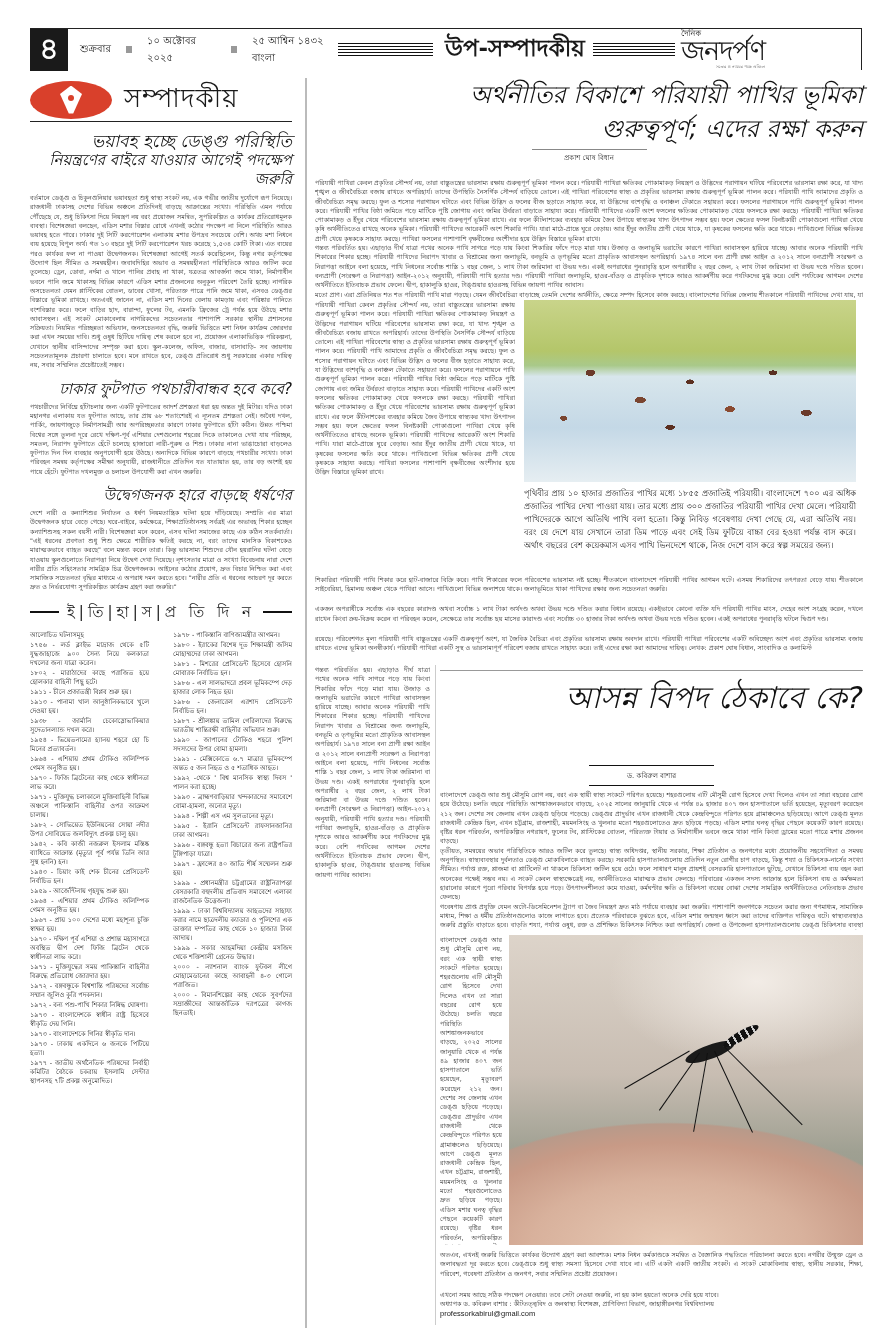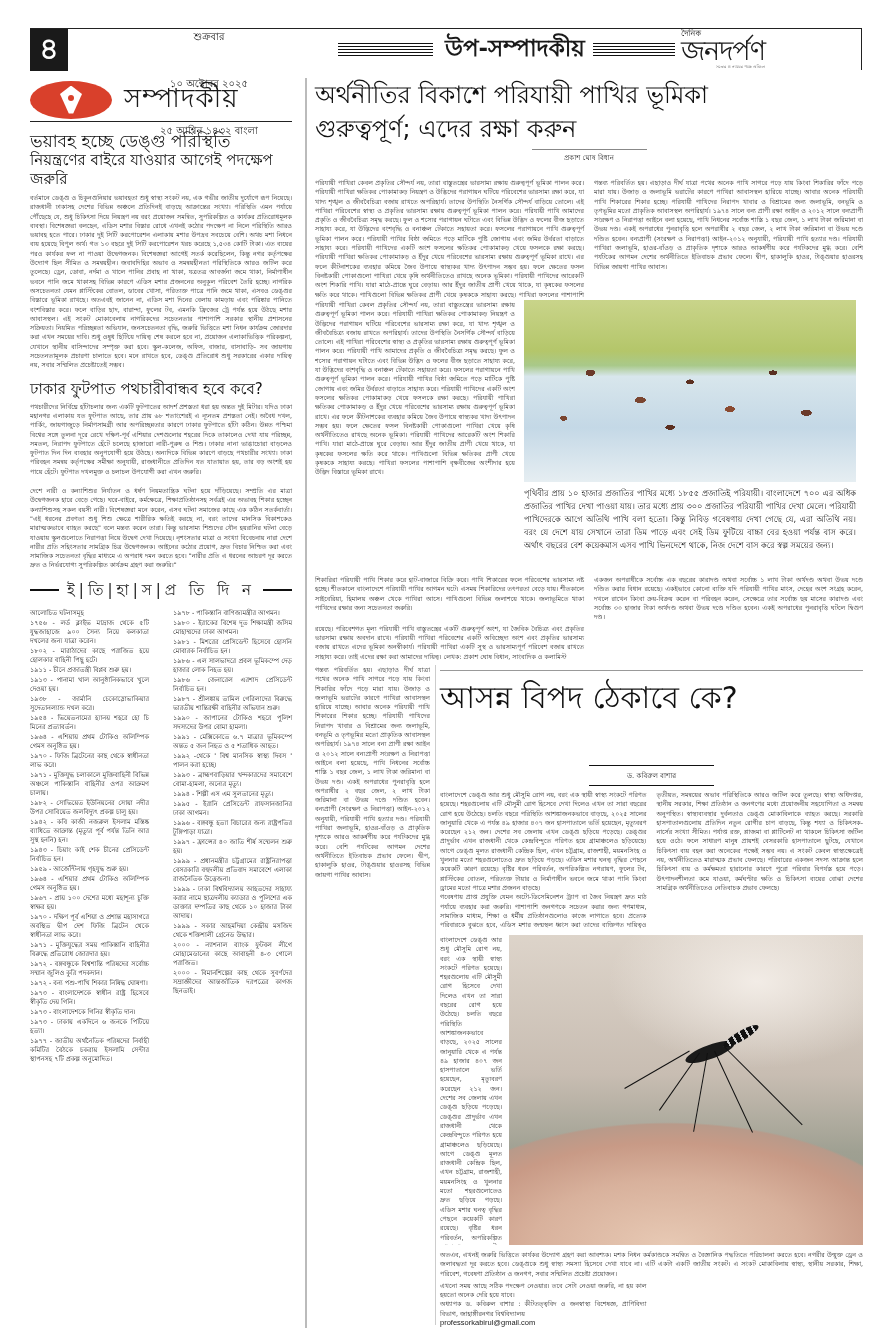--- a/index.html
+++ b/index.html
@@ -2,61 +2,61 @@
 <html><head>
 <meta charset="utf-8">
 <style>
   * { box-sizing: border-box; margin: 0; padding: 0; }
   body { width: 870px; height: 1337px; background: #fff; font-family: "DejaVu Sans", sans-serif; color: #1a1a1a; overflow: hidden; position: relative; }
   .page { position: absolute; left: 0; top: 0; width: 870px; height: 1337px; }
 
   
   .masthead { position: absolute; left: 30px; top: 28px; width: 832px; height: 42px; border-top: 1px solid #222; border-right: 1px solid #222; display: flex; align-items: stretch; }
   .page-num { width: 38px; height: 42px; background: #1a1a1a; color: #fff; font-family: "DejaVu Sans", sans-serif; font-weight: bold; font-size: 30px; display: flex; align-items: center; justify-content: center; }
-  .dateline { font-family: "DejaVu Sans", sans-serif; font-size: 10px; display: flex; align-items: center; padding-left: 12px; width: 270px; gap: 15px; flex-direction: column; }
+  .dateline { font-family: "DejaVu Sans", sans-serif; font-size: 10px; display: flex; align-items: center; padding-left: 12px; width: 270px; gap: 15px; }
   .sq { display: inline-block; width: 7px; height: 7px; background: #999; }
   .rules { display: flex; flex-direction: column; justify-content: center; gap: 2px; }
   .rules span { display: block; height: 1px; background: #111; }
   .rules.r1 { width: 95px; margin-left: 0; }
   .section-title { font-family: "DejaVu Sans", sans-serif; font-size: 23px; font-weight: bold; display: flex; align-items: center; padding: 0 8px 0 12px; white-space: nowrap; }
   .rules.r2 { width: 82px; }
   .brand { display: flex; flex-direction: column; justify-content: center; padding-left: 6px; position: relative; }
   .brand-small { font-size: 8px; line-height: 9px; }
   .brand-name { font-family: "DejaVu Serif", serif; font-weight: normal; font-size: 27px; line-height: 26px; letter-spacing: -1px; }
   .brand-tag { font-size: 4px; color: #444; text-align: right; }
 
   
   .left { position: absolute; left: 30px; top: 78px; width: 262px; }
   .vsep { position: absolute; left: 305px; top: 78px; width: 2px; height: 1250px; background: #bbb; }
   .logo-row { display: flex; align-items: center; height: 44px; border-bottom: 1px solid #222; }
   .logo-oval { width: 82px; height: 38px; border-radius: 50%; background: #d9402b; position: relative; display: flex; align-items: center; justify-content: center; }
   .logo-oval .nib { width: 22px; height: 28px; background: #fff; clip-path: polygon(50% 0, 100% 30%, 60% 100%, 40% 100%, 0 30%); }
   .logo-oval .nib-dot { position: absolute; width: 6px; height: 6px; background: #d9402b; border-radius: 50%; top: 14px; left: 38px; }
   .logo-title { font-family: "DejaVu Serif", serif; font-size: 26px; margin-left: 12px; letter-spacing: 1px; }
 
-  .headline { font-family: "DejaVu Sans", sans-serif; text-align: left; color: #111; }
+  .headline { font-family: "DejaVu Sans", sans-serif; text-align: right; color: #111; font-style: italic; }
   .h-editorial { font-size: 17px; line-height: 19px; margin-top: 10px; }
   .h-editorial .line2 { font-size: 15px; }
   .bodytext { font-family: "DejaVu Sans", sans-serif; font-size: 6.3px; line-height: 9.3px; text-align: justify; color: #2a2a2a; }
   .para-block { margin-top: 4px; }
   .sub-h { font-size: 15px; line-height: 18px; margin: 10px 0 4px; }
 
   .history-head { display: flex; align-items: center; gap: 8px; margin: 8px 0 6px; }
   .history-head .hr { flex: 1; height: 2px; background: #111; }
   .history-head .ht { font-size: 15px; letter-spacing: 4px; }
   .history-grid { display: grid; grid-template-columns: 1fr 1fr; column-gap: 24px; }
   .history-grid .entry { font-size: 6.5px; line-height: 9px; margin-bottom: 1px; text-align: justify; }
 
   
   .right { position: absolute; left: 315px; top: 78px; width: 548px; }
   .h-bird { font-size: 24px; line-height: 34px; }
   .byline-rule { width: 115px; height: 1px; background: #888; margin: 3px auto 2px; }
   .byline { font-size: 7px; text-align: center; }
 
-  .cols3 { position: absolute; display: grid; grid-template-columns: repeat(2, 1fr); column-gap: 10px; }
+  .cols3 { position: absolute; display: grid; grid-template-columns: repeat(1, 1fr); column-gap: 10px; }
   .bird-cols { left: 315px; top: 178px; width: 548px; }
   .photo-bird { position: absolute; left: 524px; top: 300px; width: 332px; height: 182px; overflow: hidden;
     background:
       radial-gradient(ellipse 8px 5px at 20% 40%, #6b3a2a 60%, transparent 61%),
       radial-gradient(ellipse 9px 5px at 35% 55%, #7a4530 60%, transparent 61%),
       radial-gradient(ellipse 7px 4px at 50% 45%, #5b2f20 60%, transparent 61%),
       radial-gradient(ellipse 8px 5px at 62% 60%, #8a4a30 60%, transparent 61%),
       radial-gradient(ellipse 7px 4px at 75% 40%, #5a3022 60%, transparent 61%),
       radial-gradient(ellipse 9px 5px at 85% 62%, #6b3a2a 60%, transparent 61%),
       radial-gradient(ellipse 6px 4px at 12% 65%, #7a4530 60%, transparent 61%),
@@ -130,20 +130,21 @@
     <div class="headline h-editorial">
       <div>ভয়াবহ হচ্ছে ডেঙ্গু পরিস্থিতি</div>
       <div class="line2">নিয়ন্ত্রণের বাইরে যাওয়ার আগেই পদক্ষেপ জরুরি</div>
     </div>
     <p class="bodytext para-block">বর্তমানে ডেঙ্গু ও চিকুনগুনিয়ার ভয়াবহতা শুধু স্বাস্থ্য সংকট নয়, এক গভীর জাতীয় দুর্যোগে রূপ নিয়েছে। রাজধানী ঢাকাসহ দেশের বিভিন্ন অঞ্চলে প্রতিদিনই বাড়ছে আক্রান্তের সংখ্যা। পরিস্থিতি এমন পর্যায়ে পৌঁছেছে যে, শুধু চিকিৎসা দিয়ে নিয়ন্ত্রণ নয় বরং প্রয়োজন সমন্বিত, সুপরিকল্পিত ও কার্যকর প্রতিরোধমূলক ব্যবস্থা। বিশেষজ্ঞরা বলছেন, এডিস মশার বিস্তার রোধে এখনই কঠোর পদক্ষেপ না নিলে পরিস্থিতি আরও ভয়াবহ হতে পারে। ঢাকার দুই সিটি করপোরেশন এলাকায় মশার উপদ্রব সবচেয়ে বেশি। অথচ মশা নিধনে ব্যয় হয়েছে বিপুল অর্থ। গত ১৩ বছরে দুই সিটি করপোরেশন খরচ করেছে ১,৫৩৪ কোটি টাকা। এত ব্যয়ের পরও কার্যকর ফল না পাওয়া উদ্বেগজনক। বিশেষজ্ঞরা আগেই সতর্ক করেছিলেন, কিন্তু নগর কর্তৃপক্ষের উদ্যোগ ছিল সীমিত ও সমন্বয়হীন। জবাবদিহির অভাব ও সমন্বয়হীনতা পরিস্থিতিকে আরও জটিল করে তুলেছে। ড্রেন, ডোবা, নর্দমা ও খালে পানির প্রবাহ না থাকা, যত্রতত্র আবর্জনা জমে থাকা, নির্মাণাধীন ভবনে পানি জমে থাকাসহ বিভিন্ন কারণে এডিস মশার প্রজননের অনুকূল পরিবেশ তৈরি হচ্ছে। নাগরিক অসচেতনতা যেমন প্লাস্টিকের বোতল, ডাবের খোসা, পরিত্যক্ত পাত্রে পানি জমে থাকা, এসবও ডেঙ্গুর বিস্তারে ভূমিকা রাখছে। অতএবই জানেন না, এডিস মশা দিনের বেলায় কামড়ায় এবং পরিষ্কার পানিতে বংশবিস্তার করে। ফলে বাড়ির ছাদ, বারান্দা, ফুলের টব, এমনকি ফ্রিজের ট্রে পর্যন্ত হয়ে উঠছে মশার আবাসস্থল। এই সংকট মোকাবেলায় নাগরিকদের সচেতনতার পাশাপাশি সরকার স্থানীয় প্রশাসনের সক্রিয়তা। নিয়মিত পরিচ্ছন্নতা অভিযান, জনসচেতনতা বৃদ্ধি, জরুরি ভিত্তিতে মশা নিধন কার্যক্রম জোরদার করা এখন সময়ের দাবি। শুধু ওষুধ ছিটিয়ে দায়িত্ব শেষ করলে হবে না, প্রয়োজন এলাকাভিত্তিক পরিকল্পনা, যেখানে স্থানীয় বাসিন্দাদের সম্পৃক্ত করা হবে। স্কুল-কলেজ, অফিস, বাজার, বাসাবাড়ি- সব জায়গায় সচেতনতামূলক প্রচারণা চালাতে হবে। মনে রাখতে হবে, ডেঙ্গু প্রতিরোধ শুধু সরকারের একার দায়িত্ব নয়, সবার সম্মিলিত প্রচেষ্টাতেই সম্ভব।</p>
 
     <div class="headline sub-h">ঢাকার ফুটপাত পথচারীবান্ধব হবে কবে?</div>
     <p class="bodytext">পথচারীদের নির্বিঘ্নে হাঁটাচলার জন্য একটি ফুটপাতের আদর্শ প্রশস্ততা ধরা হয় অন্তত দুই মিটার। যদিও ঢাকা মহানগর এলাকায় যত ফুটপাত আছে, তার প্রায় ৬৮ শতাংশেরই এ ন্যূনতম প্রশস্ততা নেই। অবৈধ দখল, পার্কিং, জায়গাজুড়ে নির্মাণসামগ্রী আর অপরিচ্ছন্নতার কারণে ঢাকার ফুটপাতে হাঁটা কঠিন। উন্নত পশ্চিমা বিশ্বের সঙ্গে তুলনা দূরে রেখে দক্ষিণ-পূর্ব এশিয়ার দেশগুলোর শহরের দিকে তাকালেও দেখা যায় পরিচ্ছন্ন, সমতল, নিরাপদ ফুটপাতে হেঁটে চলেছে হাজারো নারী-পুরুষ ও শিশু। ঢাকার নানা ভাঙাচোরা বাড়লেও ফুটপাত দিন দিন ব্যবহার অনুপযোগী হয়ে উঠছে। অন্যদিকে বিভিন্ন কারণে বাড়ছে পথচারীর সংখ্যা। ঢাকা পরিবহন সমন্বয় কর্তৃপক্ষের সমীক্ষা অনুযায়ী, রাজধানীতে প্রতিদিন যত যাতায়াত হয়, তার বড় অংশই হয় পায়ে হেঁটে। ফুটপাত দখলমুক্ত ও চলাচল উপযোগী করা এখন জরুরি।</p>
 
     <div class="headline sub-h">
+      <div>উদ্বেগজনক হারে বাড়ছে ধর্ষণের</div>
     </div>
     <p class="bodytext">দেশে নারী ও কন্যাশিশুর নির্যাতন ও ধর্ষণ নিয়মতান্ত্রিক ঘটনা হয়ে দাঁড়িয়েছে। সম্প্রতি এর মাত্রা উদ্বেগজনক হারে বেড়ে গেছে। ঘরে-বাইরে, কর্মক্ষেত্রে, শিক্ষাপ্রতিষ্ঠানসহ সর্বত্রই এর অভাবহ শিকার হচ্ছেন কন্যাশিশুসহ সকল বয়সী নারী। বিশেষজ্ঞরা মনে করেন, এসব ঘটনা সমাজের কাছে এক কঠিন সতর্কবার্তা। "এই ধরনের প্রবণতা শুধু শিশু ক্ষেত্রে শারীরিক ক্ষতিই করছে না, বরং তাদের মানসিক বিকাশকেও মারাত্মকভাবে ব্যাহত করছে" বলে মন্তব্য করেন তারা। কিন্তু ভারসাম্য শিশুদের যৌন হয়রানির ঘটনা বেড়ে যাওয়ায় স্কুলগুলোতে নিরাপত্তা নিয়ে উদ্বেগ দেখা দিয়েছে। নৃশংসতার মাত্রা ও সংখ্যা বিবেচনায় নারা দেশে নারীর প্রতি সহিংসতার সামগ্রিক চিত্র উদ্বেগজনক। আইনের কঠোর প্রয়োগ, দ্রুত বিচার নিশ্চিত করা এবং সামাজিক সচেতনতা বৃদ্ধির মাধ্যমে এ অপরাধ দমন করতে হবে। "নারীর প্রতি এ ধরনের আচরণ দূর করতে দ্রুত ও নির্ভরযোগ্য সুপরিকল্পিত কার্যক্রম গ্রহণ করা জরুরি।"</p>
 
     <div class="history-head">
       <span class="hr"></span>
       <span class="ht">ই|তি|হা|স|প্র তি দি ন</span>
       <span class="hr"></span>
     </div>
     <div class="history-grid">
       <div id="hist-left">

